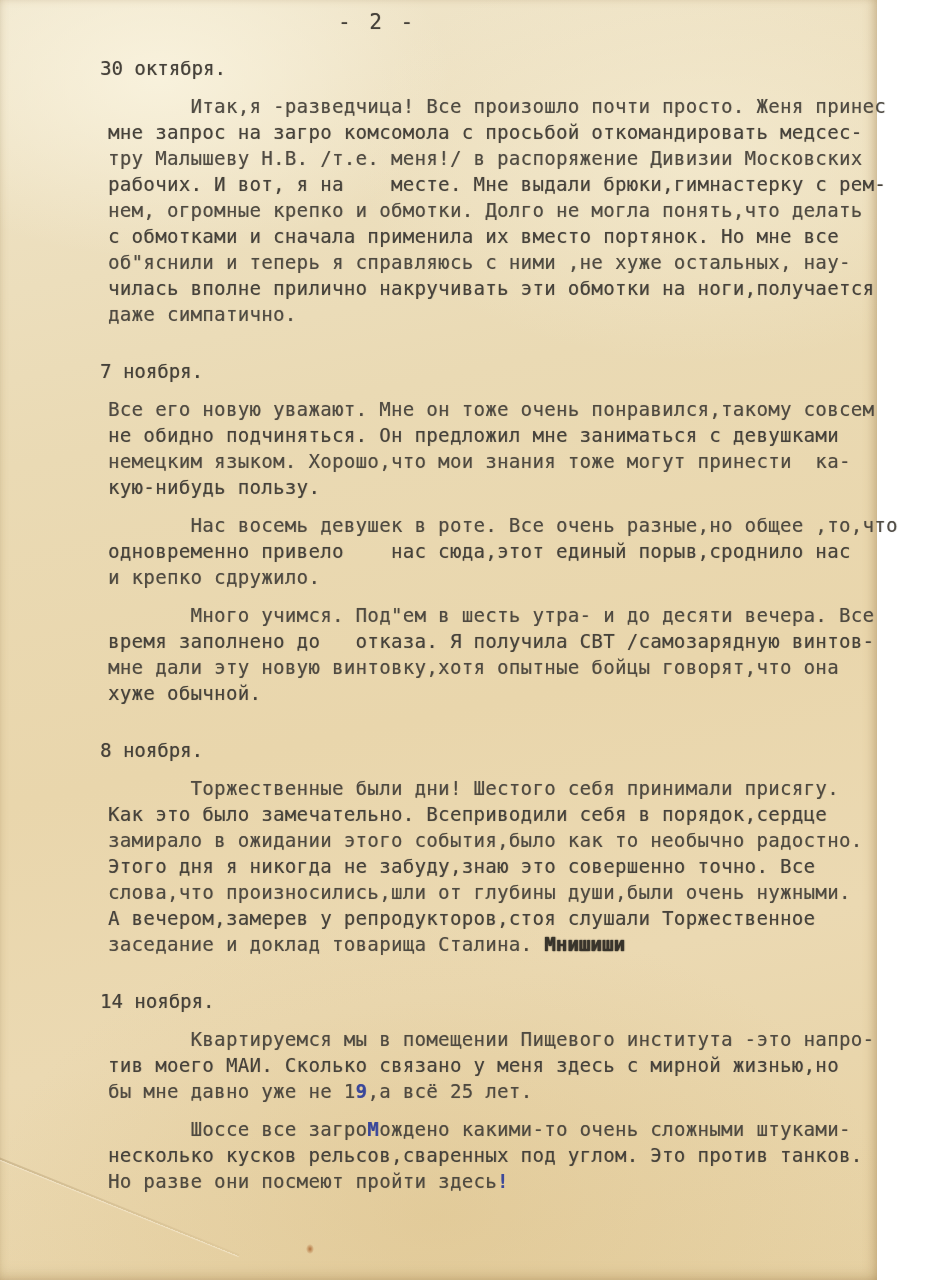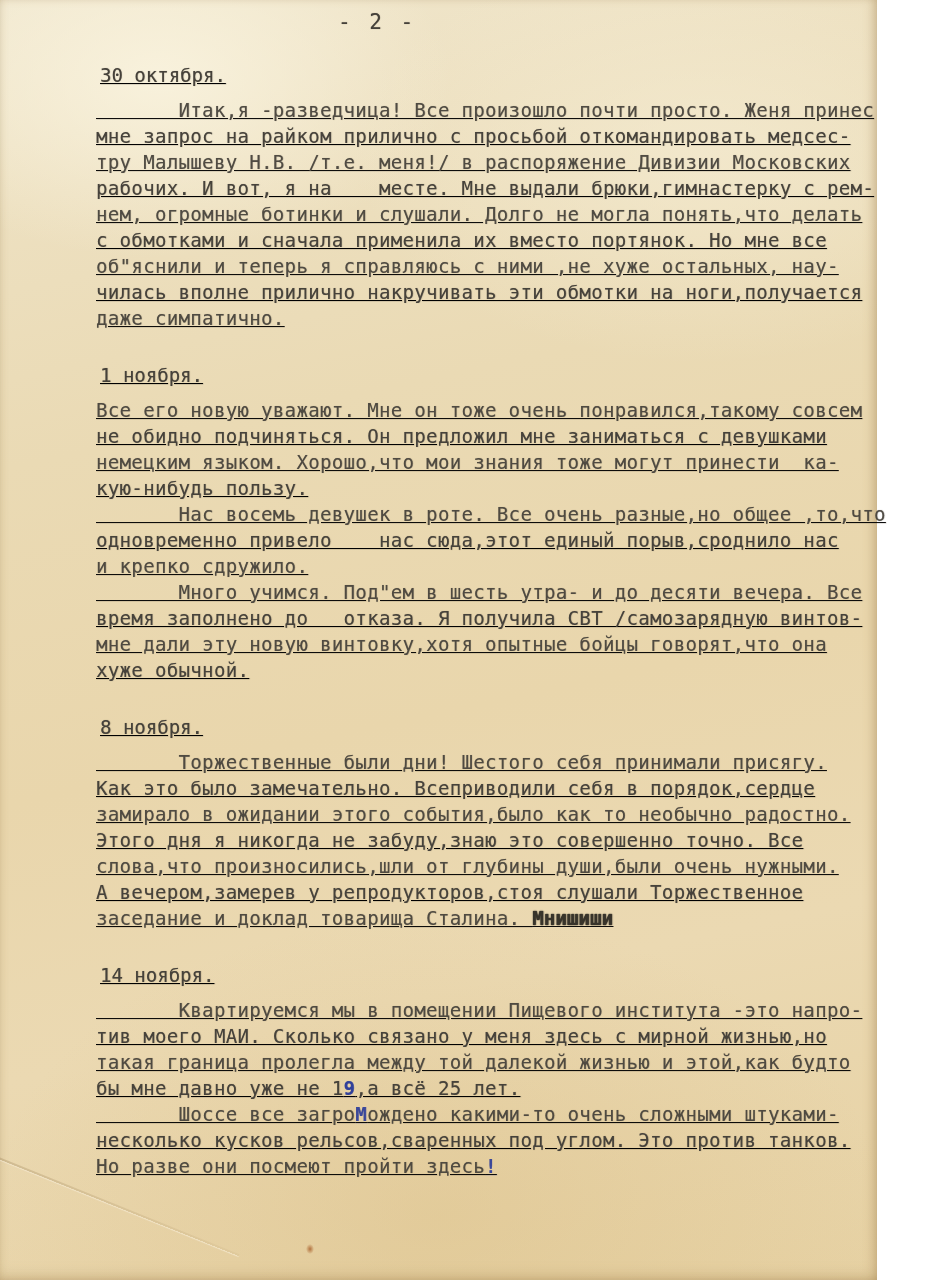--- a/index.html
+++ b/index.html
@@ -38,35 +38,34 @@
     width: 130px;
     text-align: center;
     font-size: 21px;
     letter-spacing: 3px;
     color: #45413a;
     text-shadow: 0.4px 0.3px 0.8px rgba(64,58,48,0.55);
   }
   .entries {
     position: absolute;
     left: 96px;
-    top: 62px;
+    top: 55px;
     width: 770px;
-    text-decoration: underline;
   }
   .entry { margin-top: 31px; }
   .entry:first-child { margin-top: 0; }
   .entry-date {
     white-space: pre;
     font-size: 19px;
     line-height: 26px;
     margin: 0 0 9px 4px;
     color: #45413a;
     text-shadow: 0.4px 0.3px 0.8px rgba(64,58,48,0.55);
   }
-  .paragraph { margin: 0; }
+  .paragraph { margin: 12px; }
   .line {
     white-space: pre;
     font-size: 19px;
     line-height: 26px;
     letter-spacing: 0.35px;
     color: #46423b;
     text-shadow: 0.4px 0.3px 0.8px rgba(66,60,50,0.5);
   }
   .line:nth-child(odd) { opacity: 0.94; }
   .ink-pen {
@@ -104,32 +103,32 @@
 <body>
 
 <div class="sheet">
   <div class="page-number">- 2 -</div>
 
   <div class="entries">
       <div class="entry">
         <div class="entry-date">30 октября.</div>
         <div class="paragraph">
           <div class="line"><span>       Итак,я -разведчица! Все произошло почти просто. Женя принес</span></div>
-          <div class="line"><span>мне запрос на райком прилично с просьбой откомандировать медсес-</span></div>
+          <div class="line"><span>мне запрос на загро комсомола с просьбой откомандировать медсес-</span></div>
           <div class="line"><span>тру Малышеву Н.В. /т.е. меня!/ в распоряжение Дивизии Московских</span></div>
           <div class="line"><span>рабочих. И вот, я на    месте. Мне выдали брюки,гимнастерку с рем-</span></div>
-          <div class="line"><span>нем, огромные ботинки и слушали. Долго не могла понять,что делать</span></div>
+          <div class="line"><span>нем, огромные крепко и обмотки. Долго не могла понять,что делать</span></div>
           <div class="line"><span>с обмотками и сначала применила их вместо портянок. Но мне все</span></div>
           <div class="line"><span>об"яснили и теперь я справляюсь с ними ,не хуже остальных, нау-</span></div>
           <div class="line"><span>чилась вполне прилично накручивать эти обмотки на ноги,получается</span></div>
           <div class="line"><span>даже симпатично.</span></div>
         </div>
       </div>
       <div class="entry">
-        <div class="entry-date">1 ноября.</div>
+        <div class="entry-date">7 ноября.</div>
         <div class="paragraph">
           <div class="line"><span>Все его новую уважают. Мне он тоже очень понравился,такому совсем</span></div>
           <div class="line"><span>не обидно подчиняться. Он предложил мне заниматься с девушками</span></div>
           <div class="line"><span>немецким языком. Хорошо,что мои знания тоже могут принести  ка-</span></div>
           <div class="line"><span>кую-нибудь пользу.</span></div>
         </div>
         <div class="paragraph">
           <div class="line"><span>       Нас восемь девушек в роте. Все очень разные,но общее ,то,что</span></div>
           <div class="line"><span>одновременно привело    нас сюда,этот единый порыв,сроднило нас</span></div>
           <div class="line"><span>и крепко сдружило.</span></div>
@@ -151,21 +150,20 @@
           <div class="line"><span>слова,что произносились,шли от глубины души,были очень нужными.</span></div>
           <div class="line"><span>А вечером,замерев у репродукторов,стоя слушали Торжественное</span></div>
           <div class="line"><span>заседание и доклад товарища Сталина. </span><span class="ink-blot">Мнишиши</span></div>
         </div>
       </div>
       <div class="entry">
         <div class="entry-date">14 ноября.</div>
         <div class="paragraph">
           <div class="line"><span>       Квартируемся мы в помещении Пищевого института -это напро-</span></div>
           <div class="line"><span>тив моего МАИ. Сколько связано у меня здесь с мирной жизнью,но</span></div>
-          <div class="line"><span>такая граница пролегла между той далекой жизнью и этой,как будто</span></div>
           <div class="line"><span>бы мне давно уже не 1</span><span class="ink-pen">9</span><span>,а всё 25 лет.</span></div>
         </div>
         <div class="paragraph">
           <div class="line"><span>       Шоссе все загро</span><span class="ink-pen">М</span><span>ождено какими-то очень сложными штуками-</span></div>
           <div class="line"><span>несколько кусков рельсов,сваренных под углом. Это против танков.</span></div>
           <div class="line"><span>Но разве они посмеют пройти здесь</span><span class="ink-pen">!</span></div>
         </div>
       </div>
     </div>
 

